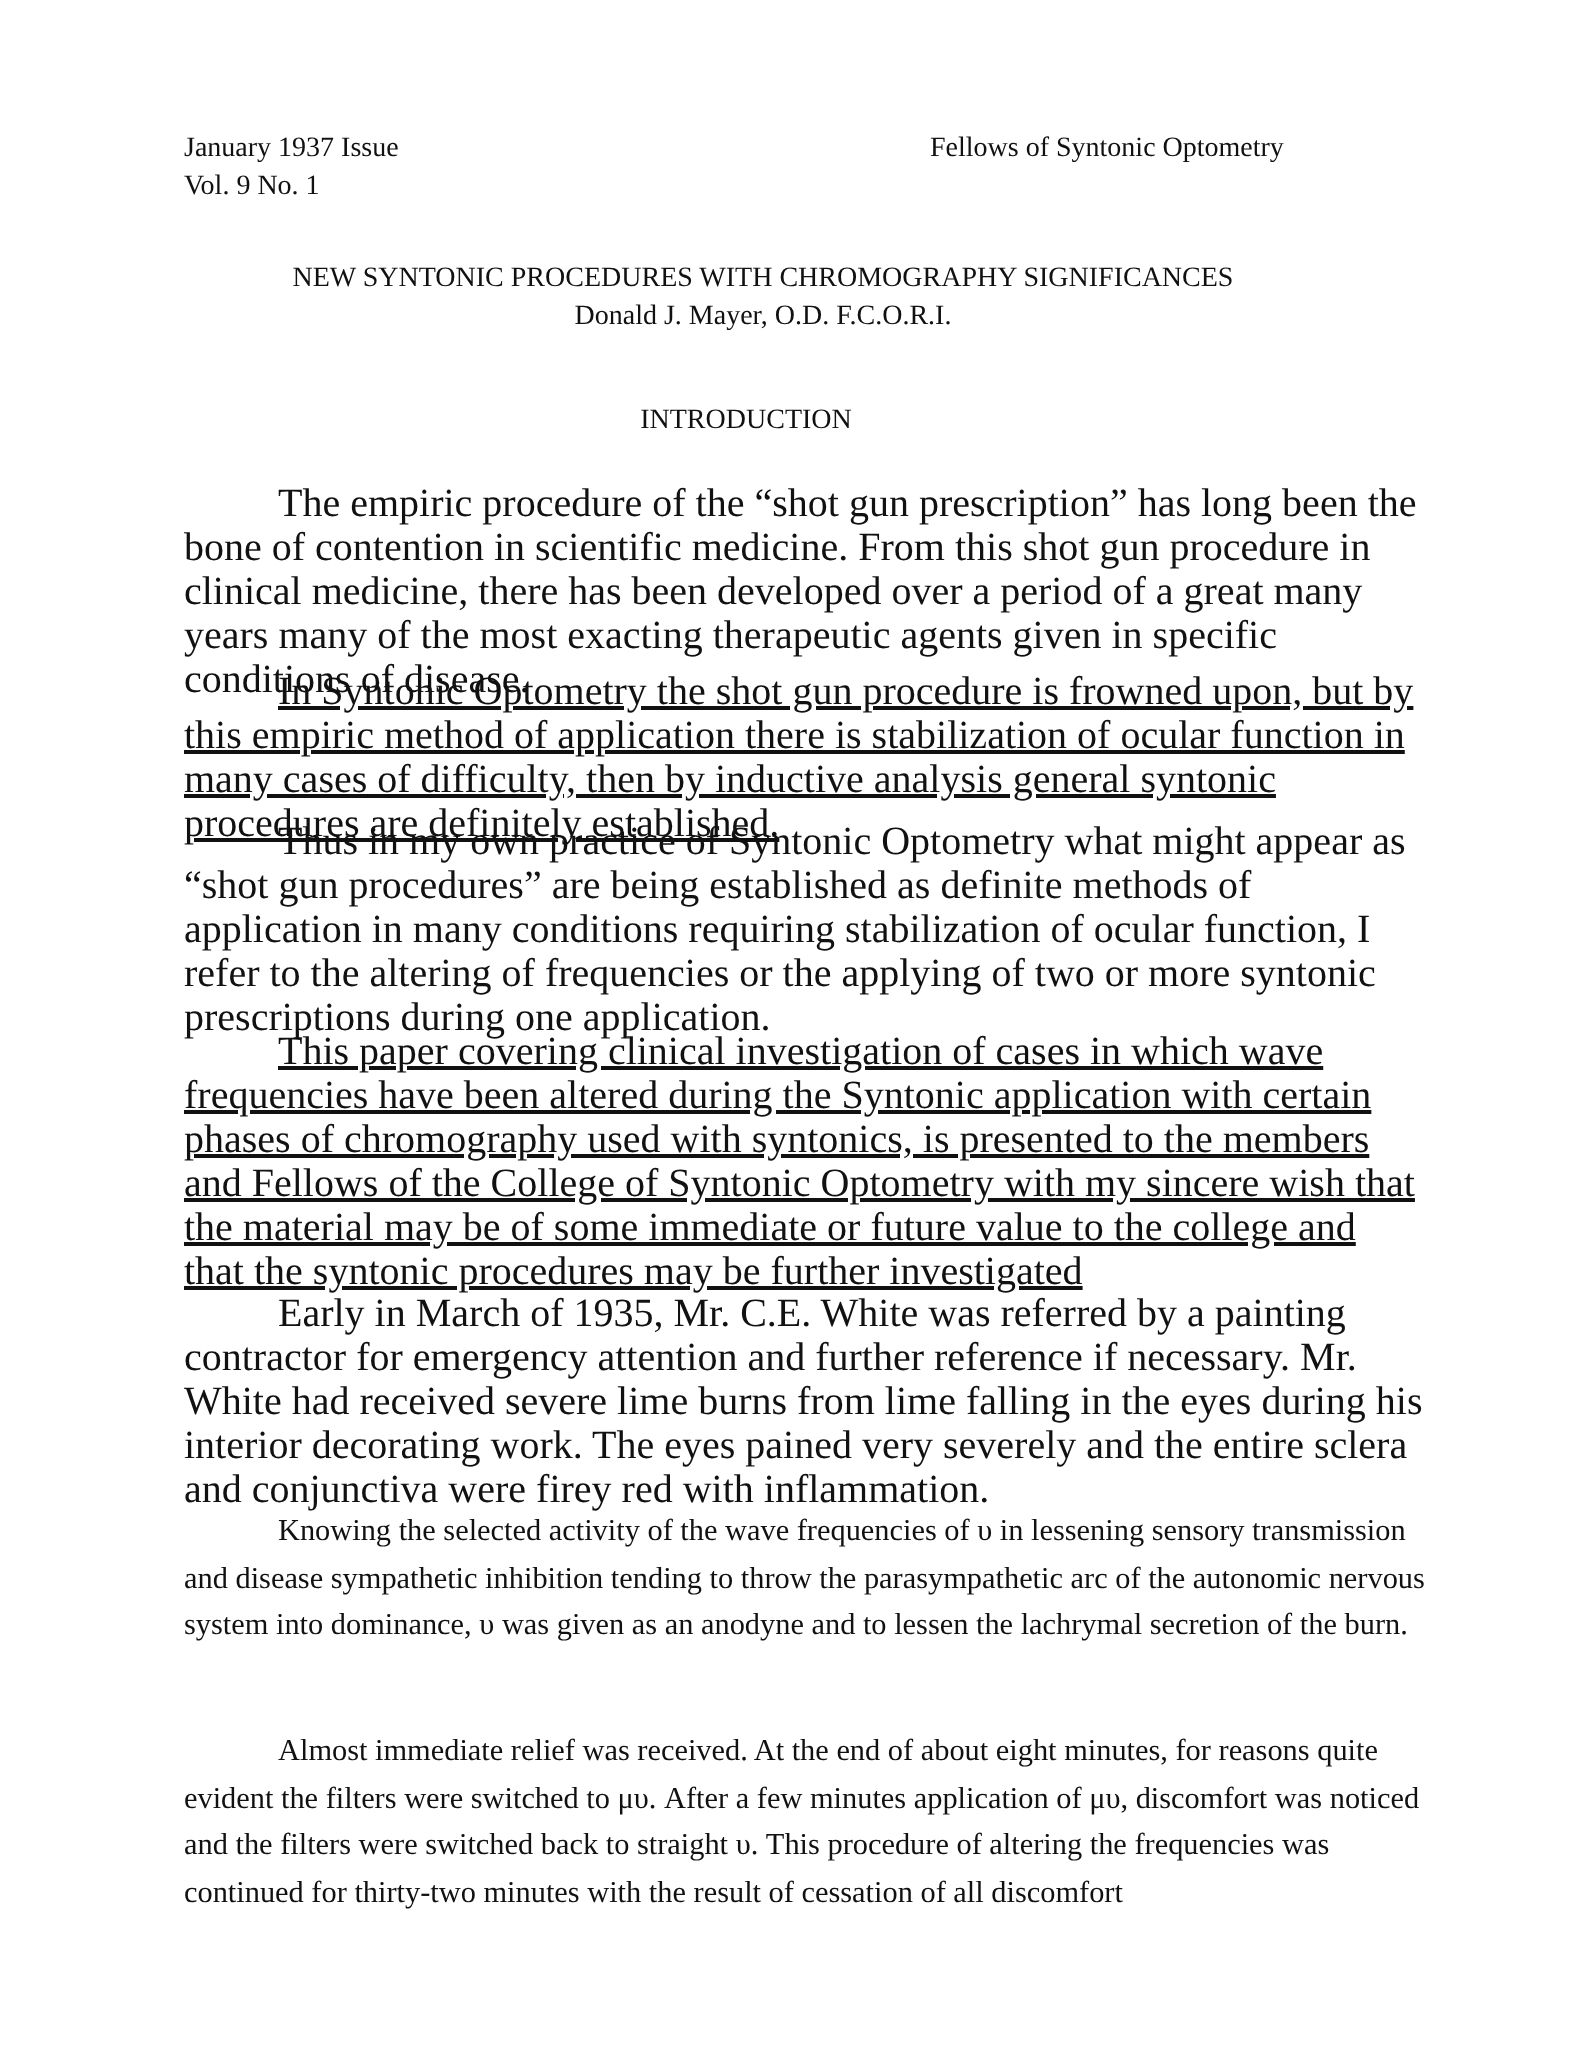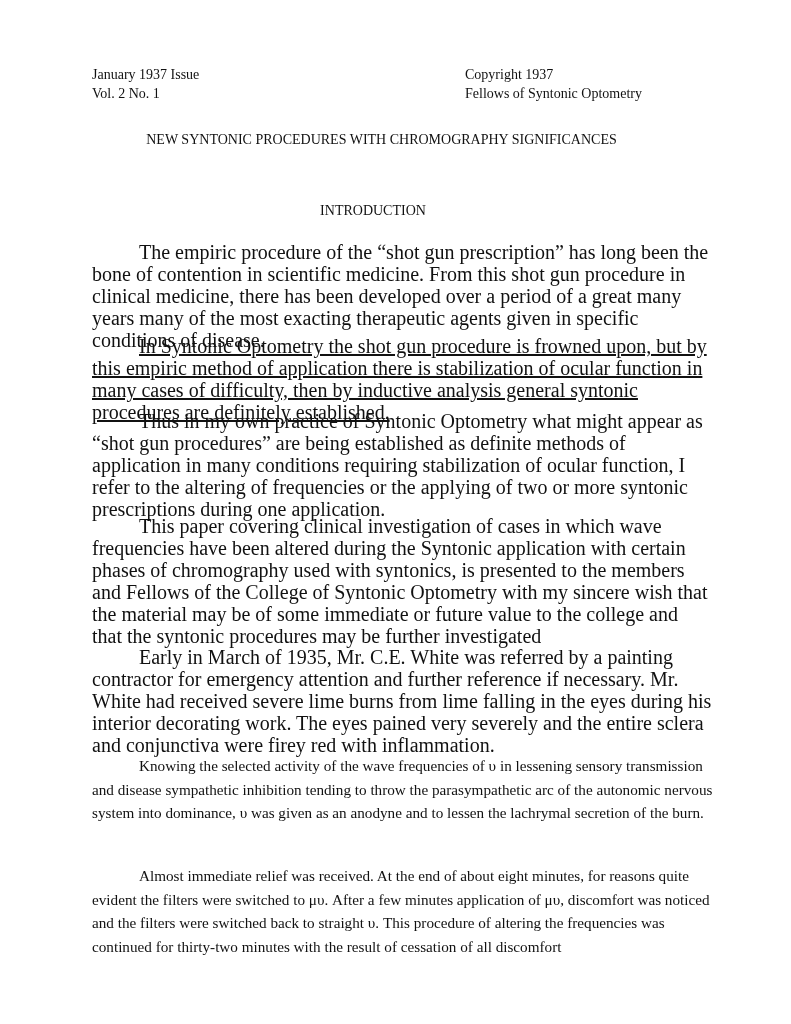--- a/index.html
+++ b/index.html
@@ -11,40 +11,40 @@
     .title-block { position: absolute; left: 0; width: 763px; top: 118px; text-align: center;
       font-size: 14px; line-height: 19px; }
     .title-block div { white-space: nowrap; }
     .heading { position: absolute; left: 0; width: 746px; top: 191px; text-align: center; font-size: 14px; }
     .para { position: absolute; left: 92px; width: 620px; font-size: 20px; line-height: 22px;
       text-indent: 47px; margin: 0; }
     .para.big { font-size: 15.2px; line-height: 23.5px; width: 630px; }
     #p1 { top: 229px; }
     #p2 { top: 323px; text-decoration: underline; }
     #p3 { top: 398px; }
-    #p4 { top: 503px; }
+    #p4 { top: 503px; text-decoration: underline; }
     #p5 { top: 634px; }
     #p6 { top: 742px; }
     #p7 { top: 852px; }
   </style>
 </head>
 <body>
 
 <div class="page">
   <div class="hdr-left">
     <div>January 1937 Issue</div>
-    <div>Vol. 2 No. 1</div>
+    <div>Vol. 9 No. 1</div>
   </div>
   <div class="hdr-right">
-    <div>Copyright 1937</div>
     <div>Fellows of Syntonic Optometry</div>
   </div>
 
   <div class="title-block">
     <div>NEW SYNTONIC PROCEDURES WITH CHROMOGRAPHY SIGNIFICANCES</div>
+    <div>Donald J. Mayer, O.D. F.C.O.R.I.</div>
   </div>
 
   <div class="heading">INTRODUCTION</div>
 
   <p class="para" id="p1">The empiric procedure of the “shot gun prescription” has long been the bone of contention in scientific medicine.  From this shot gun procedure in clinical medicine, there has been developed over a period of a great many years many of the most exacting therapeutic agents given in specific conditions of disease.</p>
   <p class="para" id="p2">In Syntonic Optometry the shot gun procedure is frowned upon, but by this empiric method of application there is stabilization of ocular function in many cases of difficulty, then by inductive analysis general syntonic procedures are definitely established.</p>
   <p class="para" id="p3">Thus in my own practice of Syntonic Optometry what might appear as “shot gun procedures” are being established as definite methods of application in many conditions requiring stabilization of ocular function, I refer to the altering of frequencies or the applying of two or more syntonic prescriptions during one application.</p>
   <p class="para" id="p4">This paper covering clinical investigation of cases in which wave frequencies have been altered during the Syntonic application with certain phases of chromography used with syntonics, is presented to the members and Fellows of the College of Syntonic Optometry with my sincere wish that the material may be of some immediate or future value to the college and that the syntonic procedures may be further investigated</p>
   <p class="para" id="p5">Early in March of 1935, Mr. C.E. White was referred by a painting contractor for emergency attention and further reference if necessary.  Mr. White had received severe lime burns from lime falling in the eyes during his interior decorating work.  The eyes pained very severely and the entire sclera and conjunctiva were firey red with inflammation.</p>
   <p class="para big" id="p6">Knowing the selected activity of the wave frequencies of υ in lessening sensory transmission and disease sympathetic inhibition tending to throw the parasympathetic arc of the autonomic nervous system into dominance, υ was given as an anodyne and to lessen the lachrymal secretion of the burn.</p>

